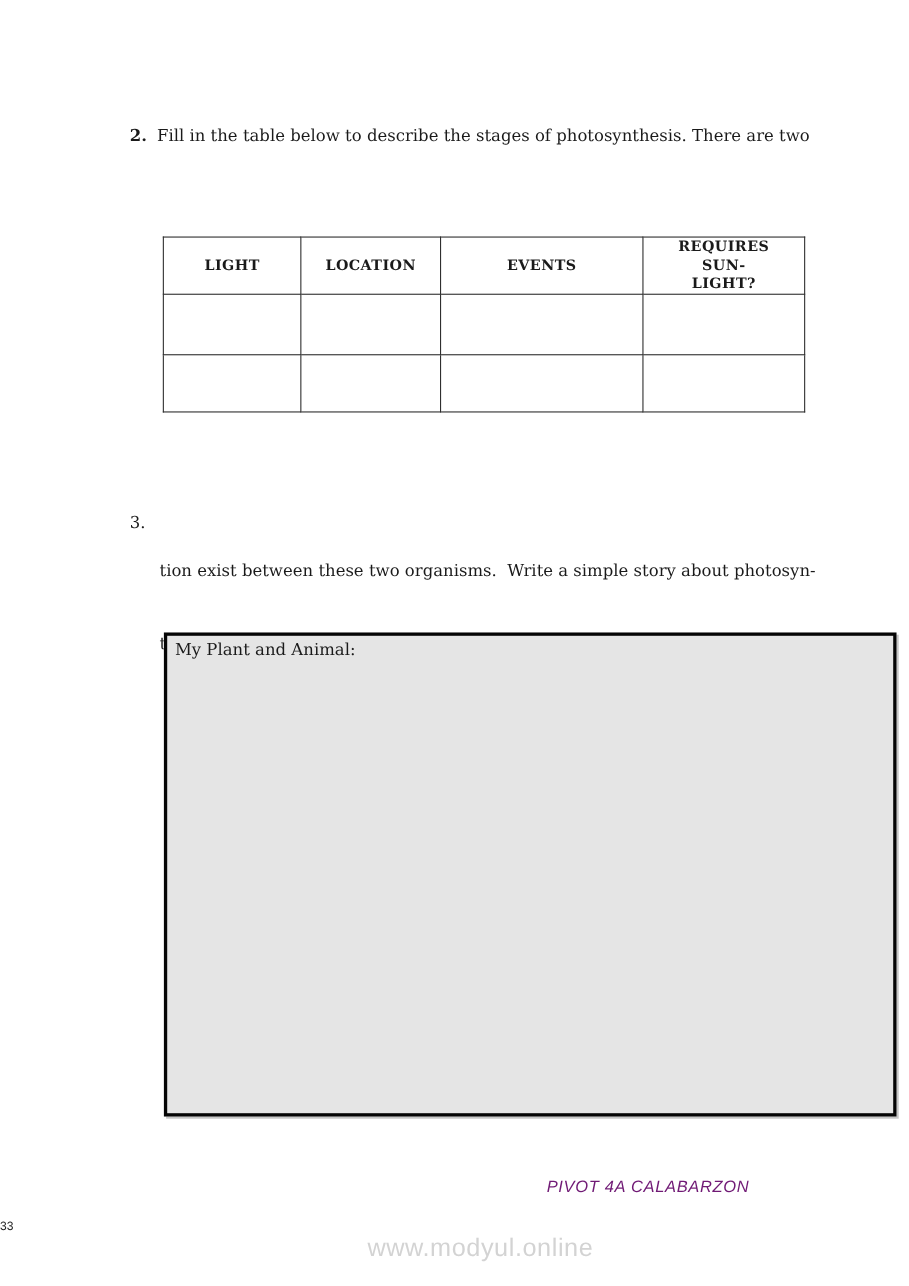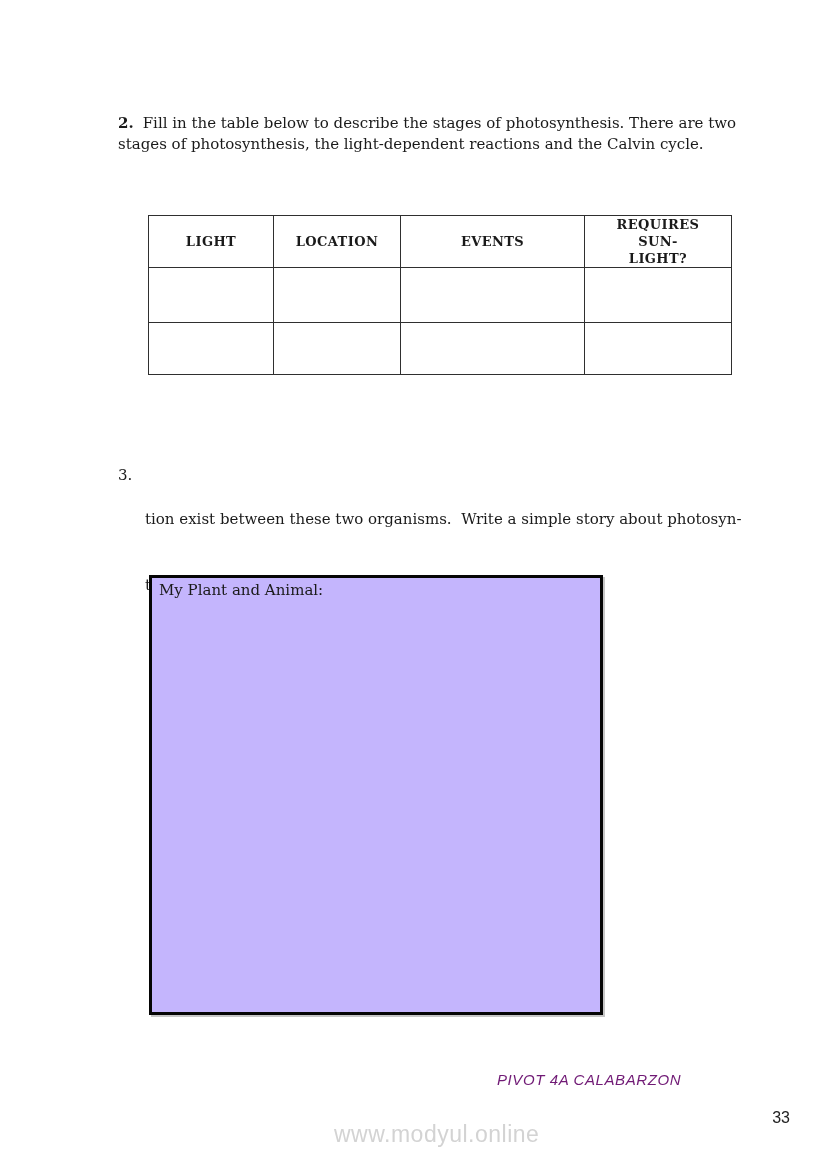--- a/index.html
+++ b/index.html
@@ -61,26 +61,26 @@
     line-height: 22px;
   }
   .item3 .num3 { position: absolute; left: 0; top: 0; }
   .item3 .lines { margin-left: 27px; white-space: pre; }
 
   
   .draw-box {
     position: absolute;
     left: 149px;
     top: 575px;
-    width: 454px;
+    width: 666px;
     height: 440px;
     box-sizing: border-box;
     border: 3px solid #050505;
     box-shadow: 2px 2px 0 #c6c6c6;
-    background: #c4b5fd;
+    background: #e5e5e5;
   }
   .box-title {
     position: absolute;
     left: 7px;
     top: 3px;
     font-size: 15px;
   }
   .story-label {
     position: absolute;
     left: 7px;
@@ -97,43 +97,42 @@
     font-style: italic;
     font-size: 15px;
     letter-spacing: 0.6px;
     color: #701a75;
   }
   .pageno {
     position: absolute;
     left: 0;
     top: 1109px;
     width: 790px;
-    text-align: right;
+    text-align: left;
     font-family: "Liberation Sans", sans-serif;
-    font-size: 16px;
+    font-size: 11px;
     color: #222222;
   }
   .watermark {
     position: absolute;
     left: 334px;
     top: 1121px;
     font-family: "Liberation Sans", sans-serif;
     font-size: 23px;
     letter-spacing: 0.5px;
     color: #d3d3d3;
   }
 </style>
 </head>
 <body>
 
 <div class="page">
 
   <div class="para2">
     <div class="line"><span class="num">2.</span><span>Fill in the table below to describe the stages of photosynthesis. There are two</span></div>
-    <div class="line">stages of photosynthesis, the light-dependent reactions and the Calvin cycle.</div>
   </div>
 
   <table class="stages-table">
     <colgroup>
       <col style="width:125px">
       <col style="width:127px">
       <col style="width:184px">
       <col style="width:147px">
     </colgroup>
     <thead>

